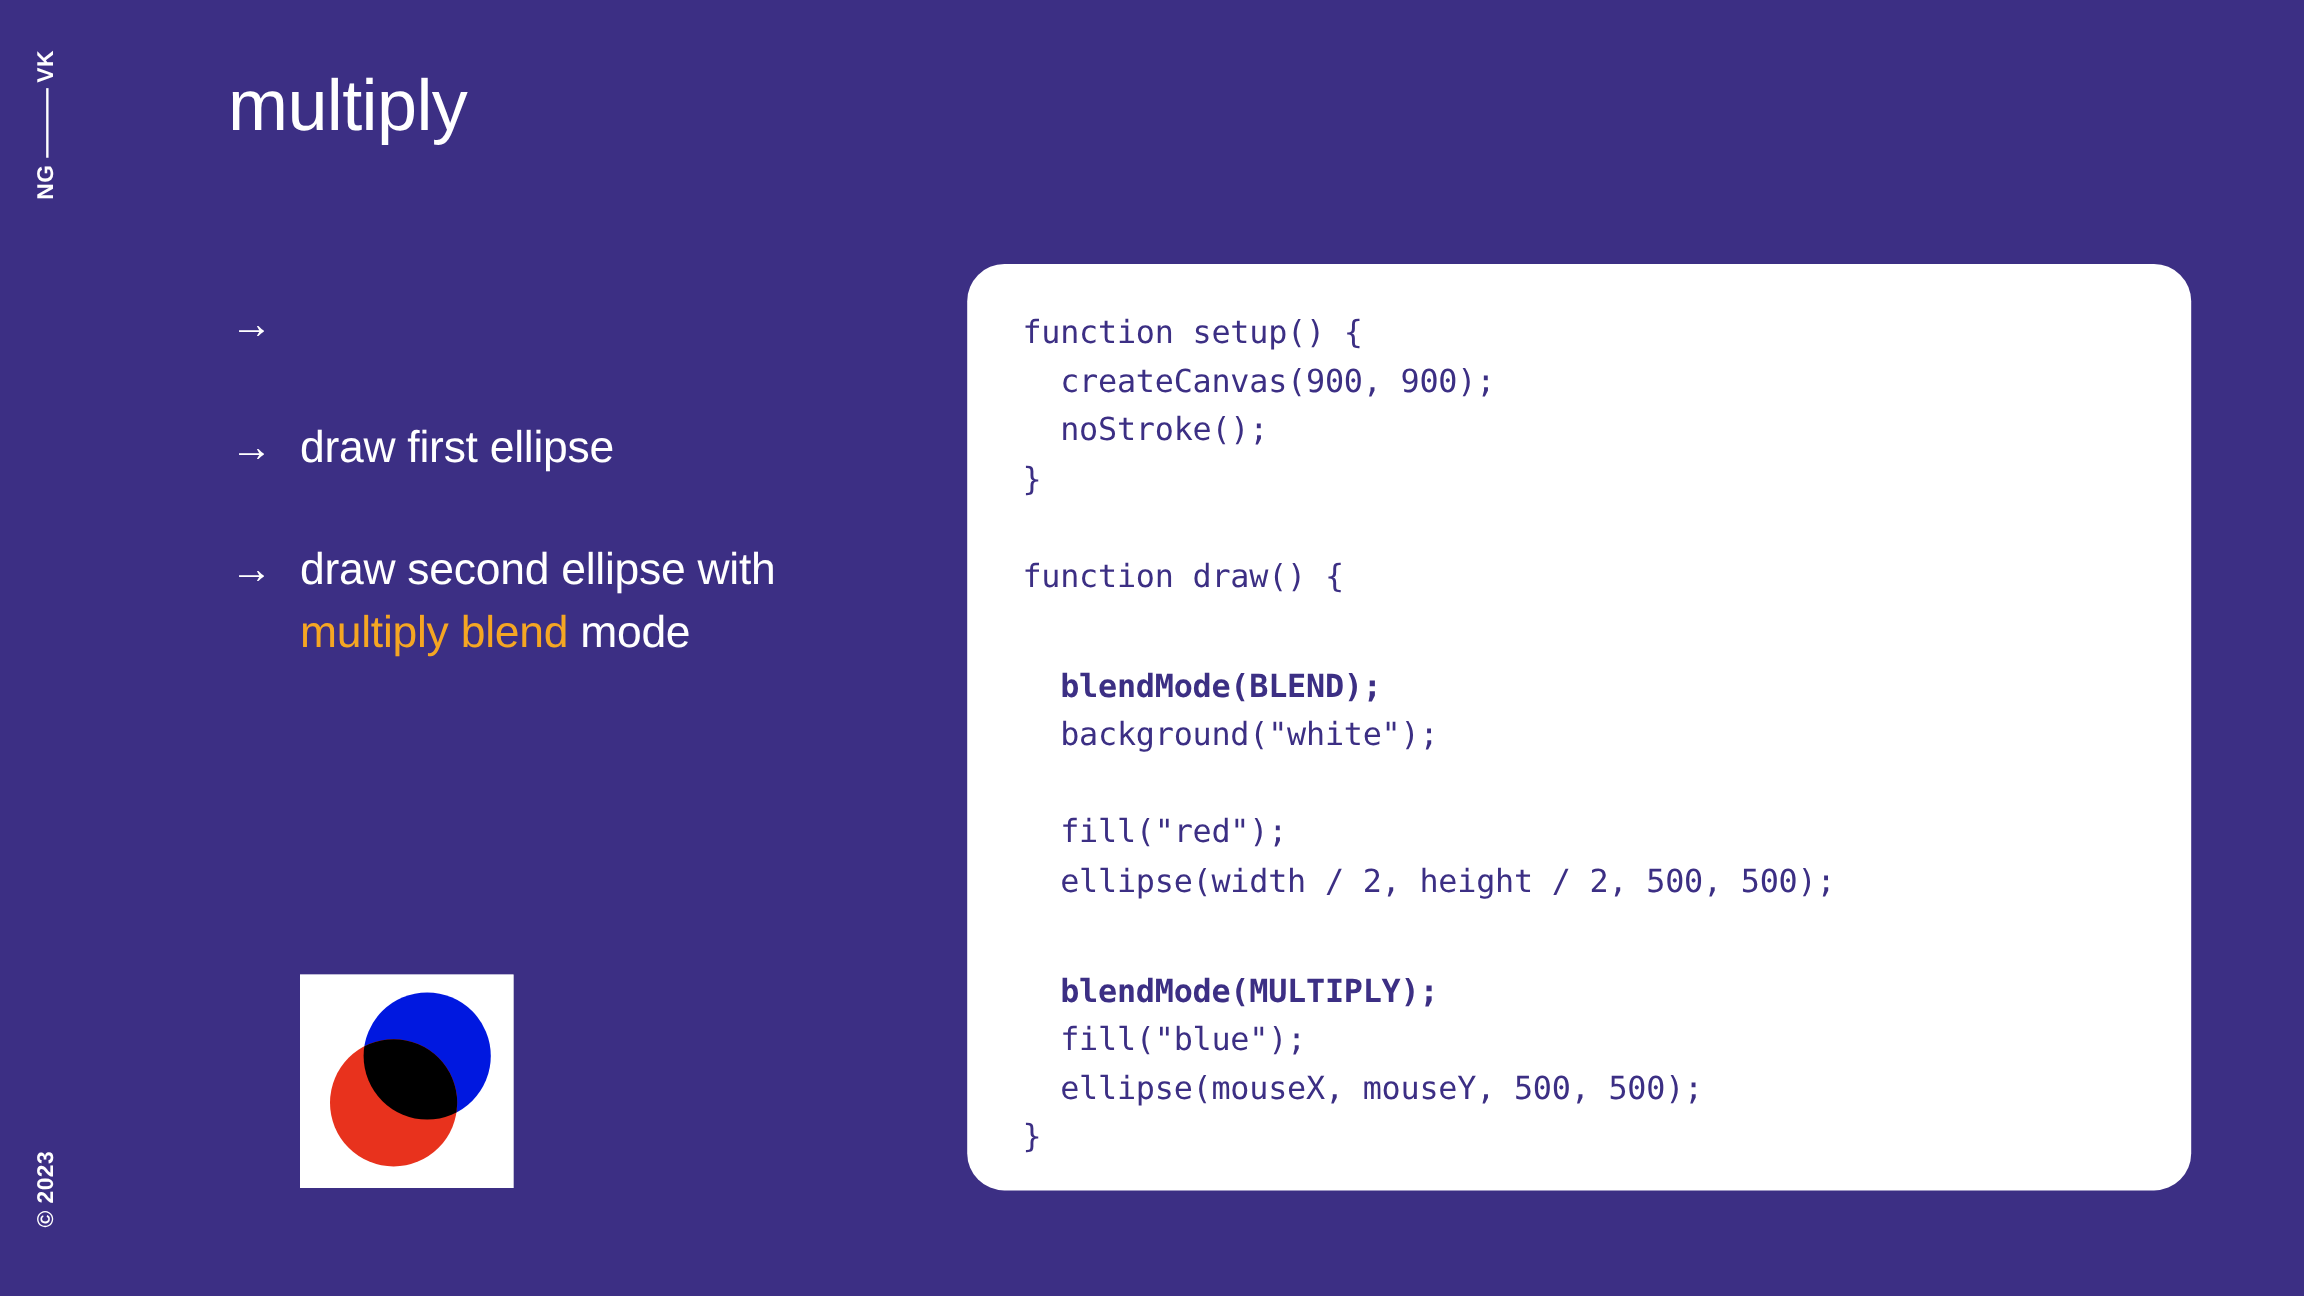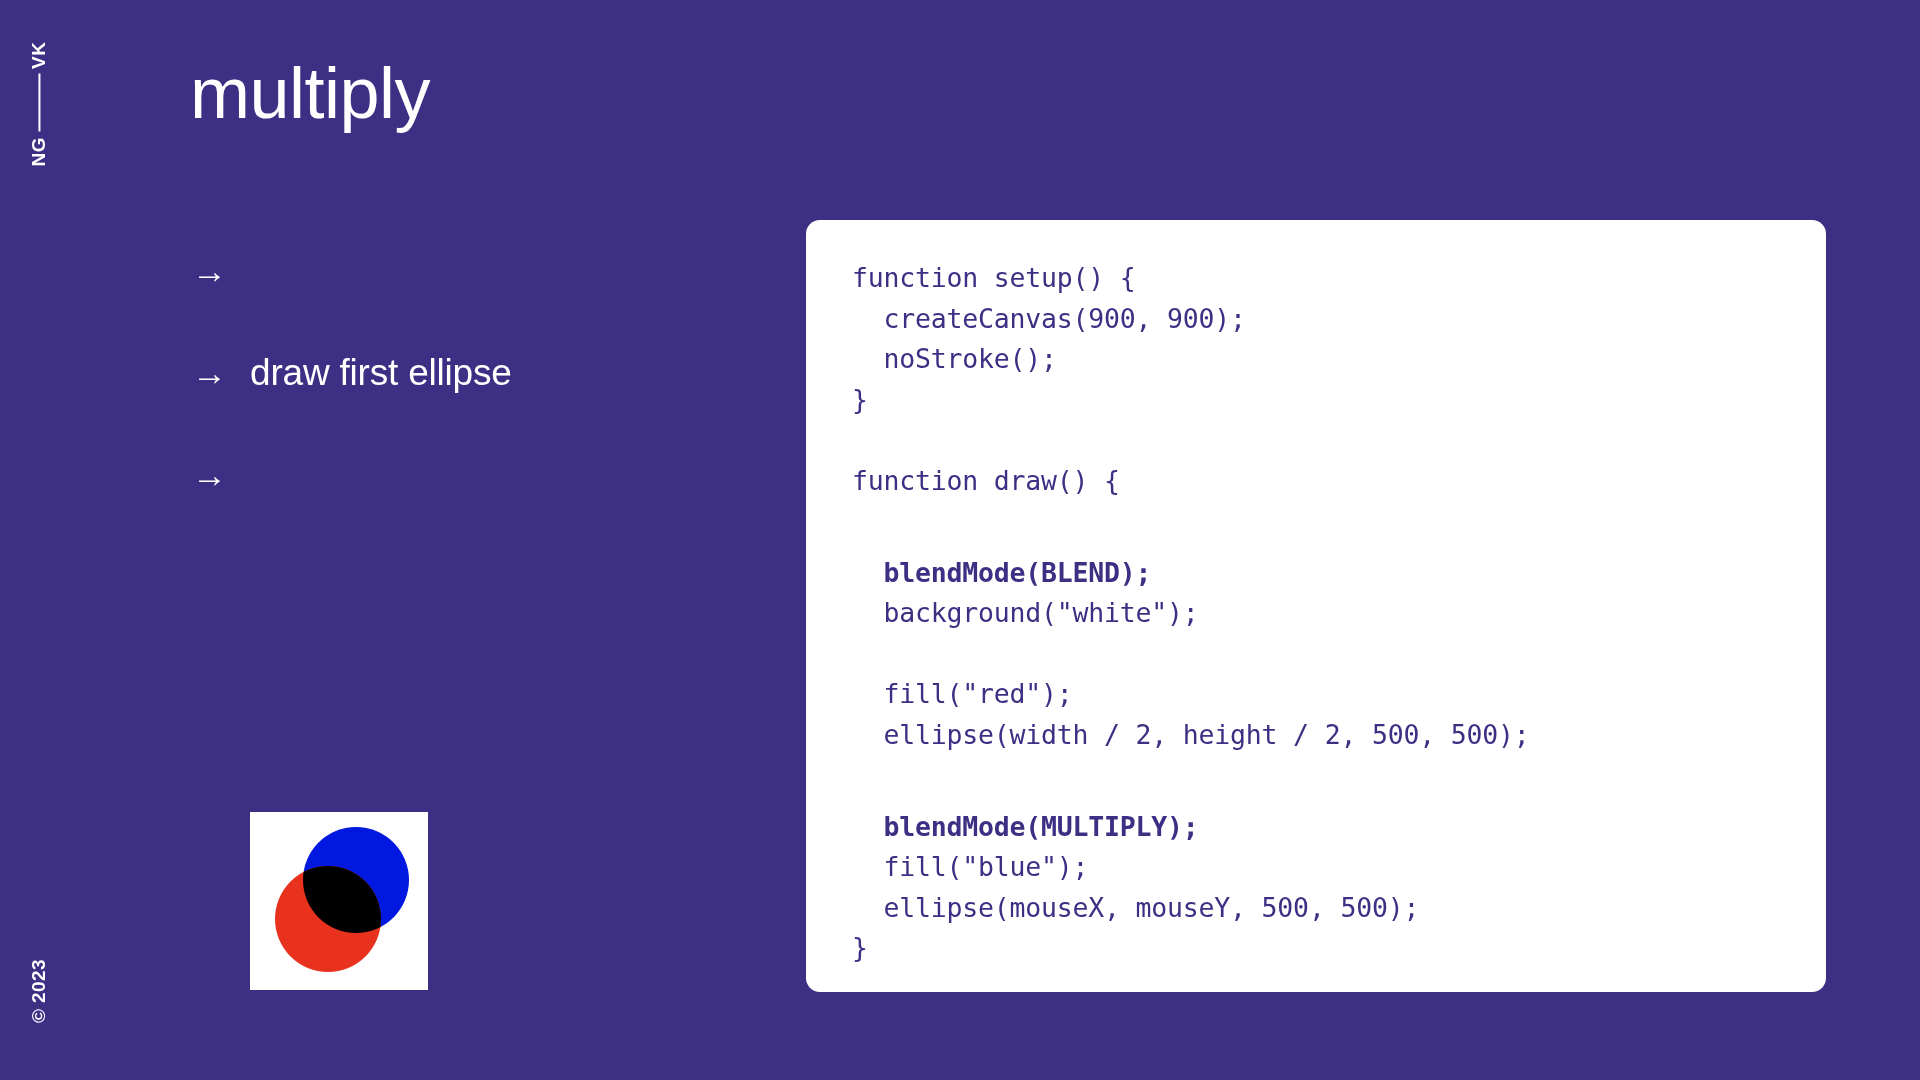--- a/index.html
+++ b/index.html
@@ -73,21 +73,21 @@
     font-weight: 700;
     letter-spacing: 0.4px;
   }
 
   
   .slide-title {
     position: absolute;
     left: 190px;
     top: 56px;
     color: #ffffff;
-    font-size: 72px;
+    font-size: 60px;
     font-weight: 400;
     letter-spacing: -0.5px;
     line-height: 1.05;
   }
 
   
   .bullets {
     position: absolute;
     left: 192px;
     top: 245px;
@@ -131,21 +131,21 @@
   .thumb-svg { display: block; width: 178px; height: 178px; }
 
   
   .code-card {
     position: absolute;
     left: 806px;
     top: 220px;
     width: 1020px;
     height: 772px;
     background: #ffffff;
-    border-radius: 14px;
+    border-radius: 31px;
     padding: 38px 46px;
   }
 
   .code-block {
     font-family: "DejaVu Sans Mono", "Liberation Mono", monospace;
     font-size: 26.5px;
     line-height: 40.5px;
     color: #3c2f84;
     white-space: pre;
     letter-spacing: -0.2px;
@@ -175,20 +175,21 @@
 <div class="bullets">
     <div class="bullet">
       <span class="bullet-arrow">→</span>
     </div>
     <div class="bullet">
       <span class="bullet-arrow">→</span>
       <span class="bullet-text"><span>draw first ellipse</span></span>
     </div>
     <div class="bullet">
       <span class="bullet-arrow">→</span>
+      <span class="bullet-text"><span>draw second ellipse with </span><span class="hl">multiply blend</span><span> mode</span></span>
     </div>
   </div>
 
 <div class="thumb">
   <svg class="thumb-svg" viewBox="0 0 178 178">
     <rect x="0" y="0" width="178" height="178" fill="#ffffff"></rect>
     <circle cx="106" cy="68" r="53" fill="#0018e0"></circle>
     <circle cx="78" cy="107" r="53" fill="#e8321d"></circle>
     <g>
       <clipPath id="clipBlue">

